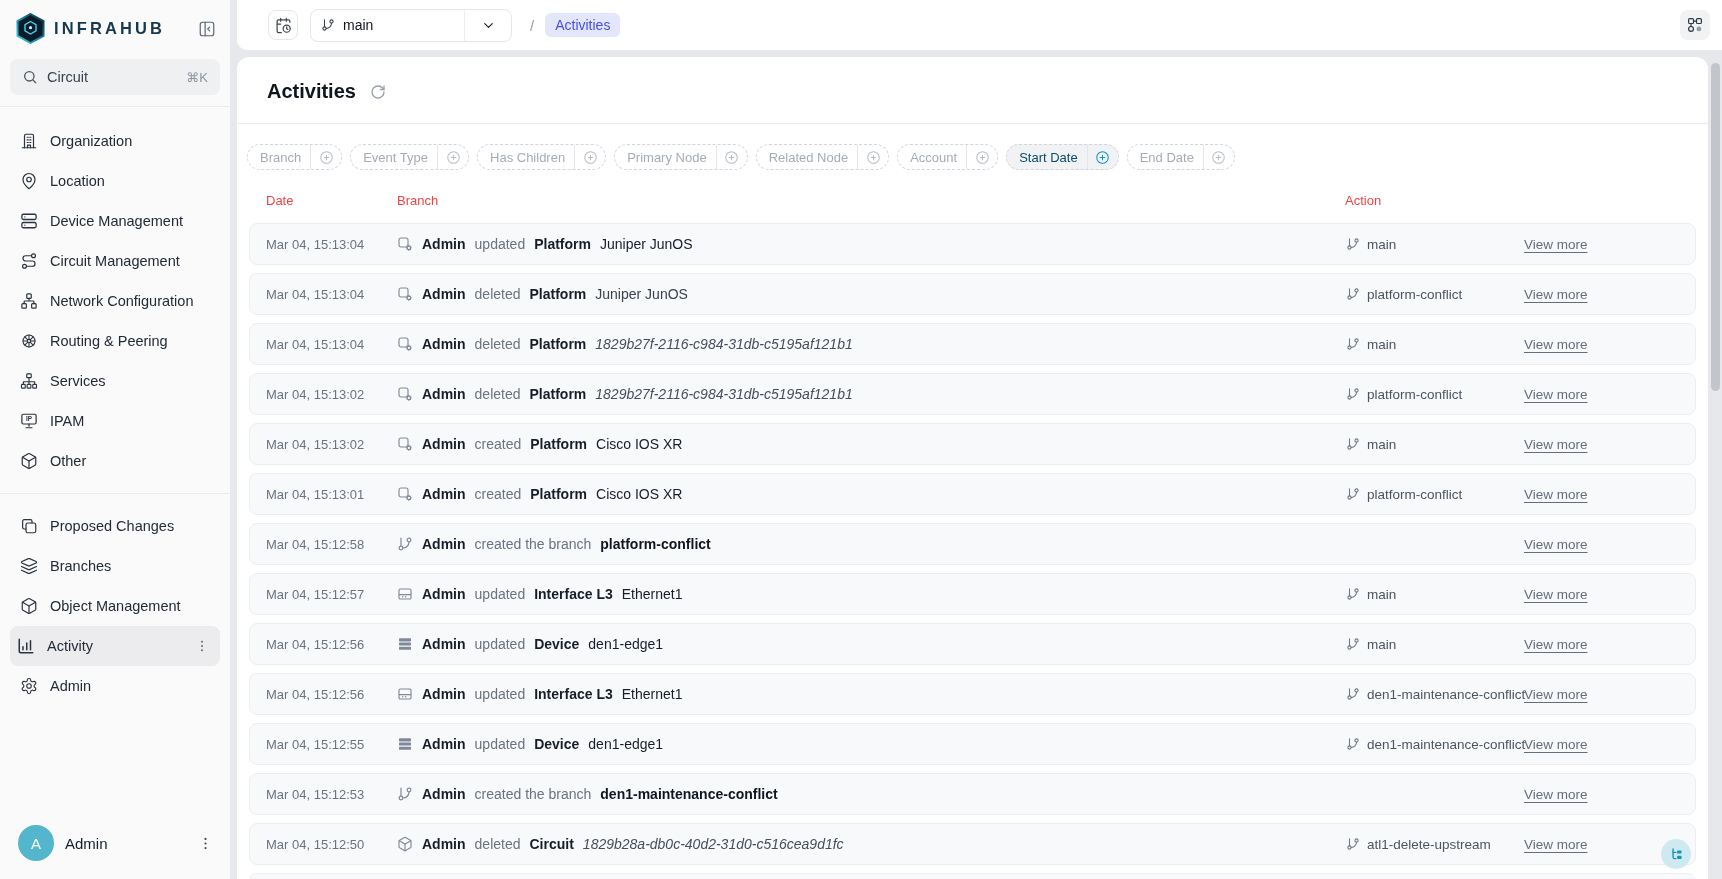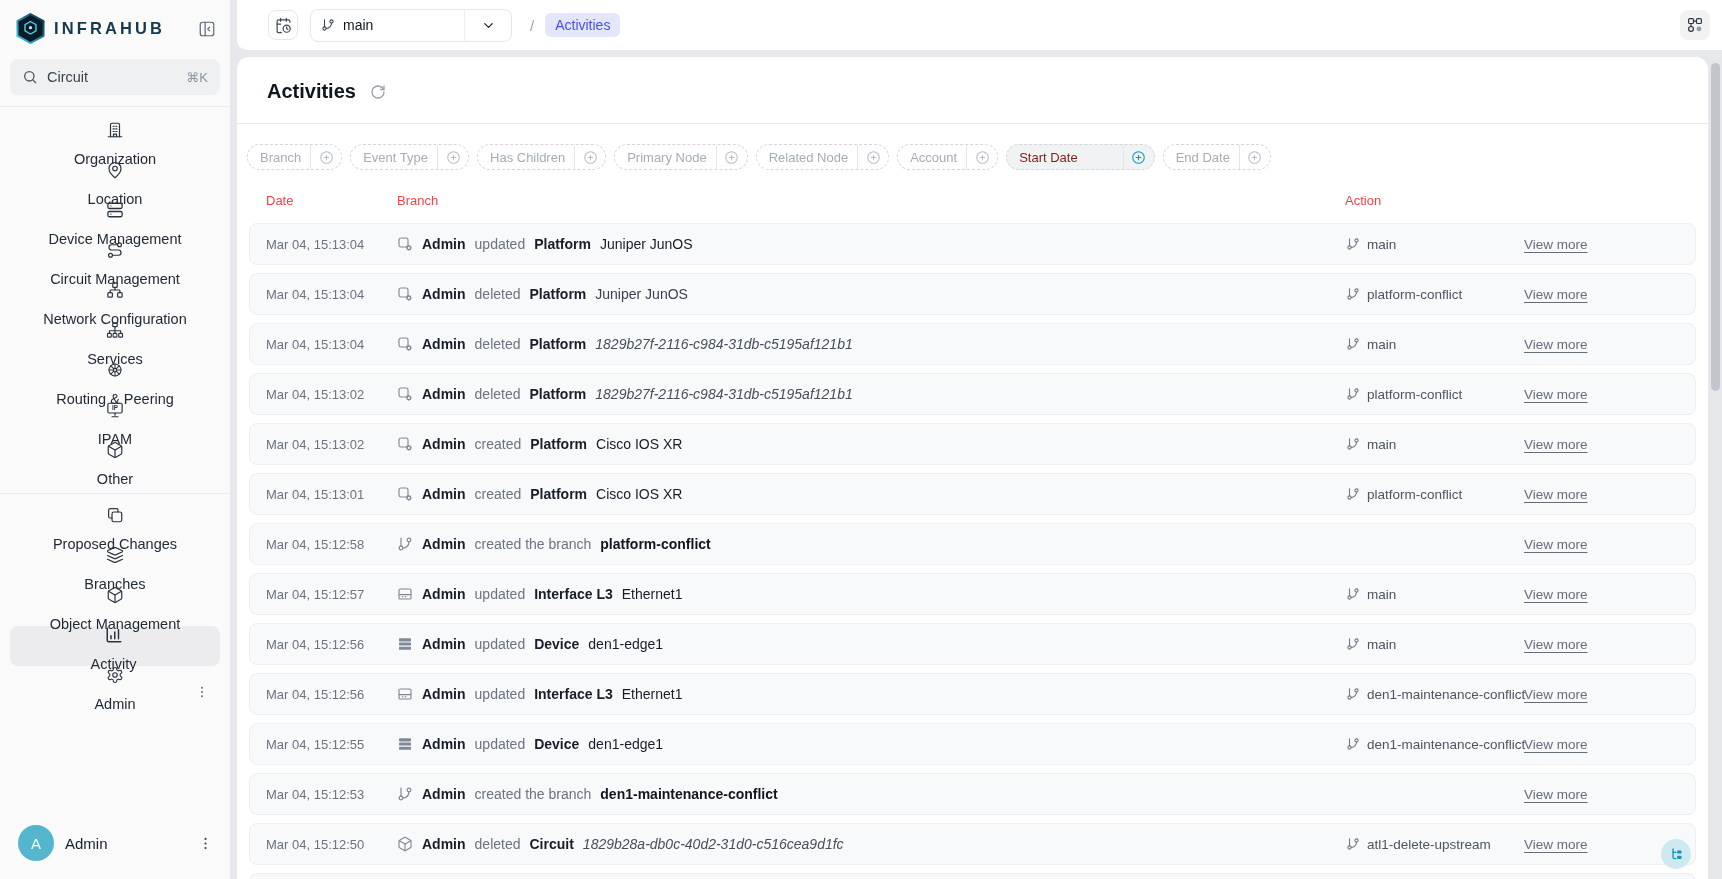--- a/index.html
+++ b/index.html
@@ -19,21 +19,21 @@
   .logo-text { font-size:16.5px; font-weight:700; letter-spacing:3.1px; color:#17394f; }
   .collapse-btn { margin-left:auto; width:18px; height:18px; color:#5c6673; cursor:pointer; }
   .search-box { margin:15px 10px 0; height:36px; background:#eef0f2; border-radius:8px; display:flex; align-items:center; padding:0 12px; gap:9px; cursor:pointer; }
   .search-box .sicon { width:16px; height:16px; color:#4d5663; }
   .search-label { font-size:14.5px; color:#39424f; }
   .search-kbd { margin-left:auto; font-size:13px; color:#8d95a2; }
   .sidebar-divider { height:1px; background:#e9ebee; margin-top:11px; }
   .nav { padding:14px 10px 0; }
   .nav2 { padding-top:0; }
   .nav-divider { height:1px; background:#e9ebee; margin:12px 0 12px; }
-  .nav-item { height:40px; border-radius:8px; display:flex; align-items:center; gap:12px; padding:0 10px; font-size:14.5px; color:#232b36; cursor:pointer;flex-direction:column; }
+  .nav-item { height:40px; border-radius:8px; display:flex; align-items:center; gap:12px; padding:0 10px; font-size:14.5px; color:#232b36; cursor:pointer; }
   .nav-item.active { background:#ececef;padding-left:7px; }
   .nav-item .nicon { width:18px; height:18px; color:#2b333f; flex:none; }
   .nav-item .kebab { margin-left:auto; width:16px; height:16px; color:#646d7a; display:none; }
   .nav-item.show-menu .kebab { display:block; }
   .user-row { margin-top:auto; display:flex; align-items:center; gap:11px; padding:0 16px 18px 18px; }
   .avatar { width:36px; height:36px; border-radius:50%; background:var(--avatar-bg,#53b6cc); color:#fff; font-size:15px; display:flex; align-items:center; justify-content:center; flex:none; }
   .user-name { font-size:15px; font-weight:500; color:#151f2d; }
   .user-kebab { margin-left:auto; width:17px; height:17px; color:#39424f; cursor:pointer; }
 
   
@@ -55,21 +55,21 @@
   .card { position:absolute; left:237px; top:57px; width:1471px; height:822px; background:#fff; border-radius:12px 12px 0 0; overflow:hidden; }
   .card-head { display:flex; align-items:center; gap:14px; padding:23px 0 0 30px; }
   .page-title { font-size:20px; font-weight:700; color:#10161f; }
   .refresh-btn { width:16px; height:16px; color:#98a1ac; cursor:pointer; }
   .card-divider { height:1px; background:#e8eaed; margin-top:20px; }
   .chips { display:flex; gap:8px; margin:20px 10px 0; }
   .chip { height:26px; border:1px dashed #d2d6dc; background:#fff; border-radius:13px; display:inline-flex; align-items:center; color:#a5acb8; font-size:13px; cursor:pointer; font-family:inherit; }
   .chip-label { padding:0 9px 0 12px; white-space:nowrap; }
   .chip-plus { width:31px; align-self:stretch; display:flex; align-items:center; justify-content:center; border-left:1px solid #e3e6ea; color:#b7bdc7; }
   .chip-plus .ic { width:15px; height:15px; }
-  .chip.active { background:#f1f2f4; color:#7f1d1d;gap:36px; }
+  .chip.active { background:#f1f2f4; color:#0c4a6e; }
   .chip.active .chip-plus { color:var(--accent,#0d96c4); }
 
   .thead { display:grid; grid-template-columns:131px 1fr 178px 158px; padding:23px 27px 0 29px; font-size:13px; font-weight:500; color:#ef4444; }
   .rows { margin:15px 12px 0; }
   .row { display:grid; grid-template-columns:131px 1fr 178px 158px; align-items:center; height:42px; background:#f8f9fb; border:1px solid #edeef2; border-radius:8px; margin-bottom:8px; padding:0 13px 0 16px; }
   .row-sliver { height:42px; background:#f8f9fb; border:1px solid #edeef2; border-radius:8px; }
   .cell-date { font-size:13px; color:#6a7380; white-space:nowrap; }
   .cell-event { display:flex; align-items:center; gap:9px; font-size:14px; color:#6a7380; overflow:hidden; white-space:nowrap; }
   .evt-icon { width:16px; height:16px; color:#808997; flex:none; }
   .evt-actor, .evt-type { font-weight:700; color:#171e29; }
@@ -188,41 +188,41 @@
             <rect x="15.5" y="15.5" width="6" height="6" rx="1.2"></rect>
             <path d="M5.5 15.5V13a1 1 0 0 1 1-1h11a1 1 0 0 1 1 1v2.5M12 8.5V12"></path>
           </svg>
         </span>
         <span class="nlabel">Network Configuration</span>
 
       </div>
 
       <div class="nav-item">
         <span class="nicon">
+          <svg viewBox="0 0 24 24" width="100%" height="100%" fill="none" stroke="currentColor" stroke-width="1.4" stroke-linecap="round" stroke-linejoin="round">
+            <circle cx="12" cy="12" r="8"></circle>
+            <circle cx="12" cy="12" r="2.2"></circle>
+            <path d="M12 4v5.8M12 14.2V20M4 12h5.8M14.2 12H20M6.4 6.4l4 4M13.6 13.6l4 4M17.6 6.4l-4 4M6.4 17.6l4-4"></path>
+          </svg>
+        </span>
+        <span class="nlabel">Routing &amp; Peering</span>
+
+      </div>
+
+      <div class="nav-item">
+        <span class="nicon">
           <svg viewBox="0 0 24 24" width="100%" height="100%" fill="none" stroke="currentColor" stroke-width="1.5" stroke-linecap="round" stroke-linejoin="round">
             <rect x="9" y="2.5" width="6" height="5" rx="1"></rect>
             <rect x="2" y="16.5" width="5" height="5" rx="1"></rect>
             <rect x="9.5" y="16.5" width="5" height="5" rx="1"></rect>
             <rect x="17" y="16.5" width="5" height="5" rx="1"></rect>
             <path d="M12 7.5v3M4.5 16.5v-3.5h15v3.5M12 10.5v6"></path>
           </svg>
         </span>
         <span class="nlabel">Services</span>
-
-      </div>
-
-      <div class="nav-item">
-        <span class="nicon">
-          <svg viewBox="0 0 24 24" width="100%" height="100%" fill="none" stroke="currentColor" stroke-width="1.4" stroke-linecap="round" stroke-linejoin="round">
-            <circle cx="12" cy="12" r="8"></circle>
-            <circle cx="12" cy="12" r="2.2"></circle>
-            <path d="M12 4v5.8M12 14.2V20M4 12h5.8M14.2 12H20M6.4 6.4l4 4M13.6 13.6l4 4M17.6 6.4l-4 4M6.4 17.6l4-4"></path>
-          </svg>
-        </span>
-        <span class="nlabel">Routing &amp; Peering</span>
 
       </div>
 
       <div class="nav-item">
         <span class="nicon">
           <svg viewBox="0 0 24 24" width="100%" height="100%" fill="none" stroke="currentColor" stroke-width="1.6" stroke-linecap="round" stroke-linejoin="round">
             <rect x="2.5" y="3" width="19" height="13" rx="2"></rect>
             <path d="M12 16v3M8 21h8"></path>
             <text x="12" y="12.4" text-anchor="middle" font-size="8.5" font-weight="bold" fill="currentColor" stroke="none" font-family="Liberation Sans, sans-serif">IP</text>
           </svg>

